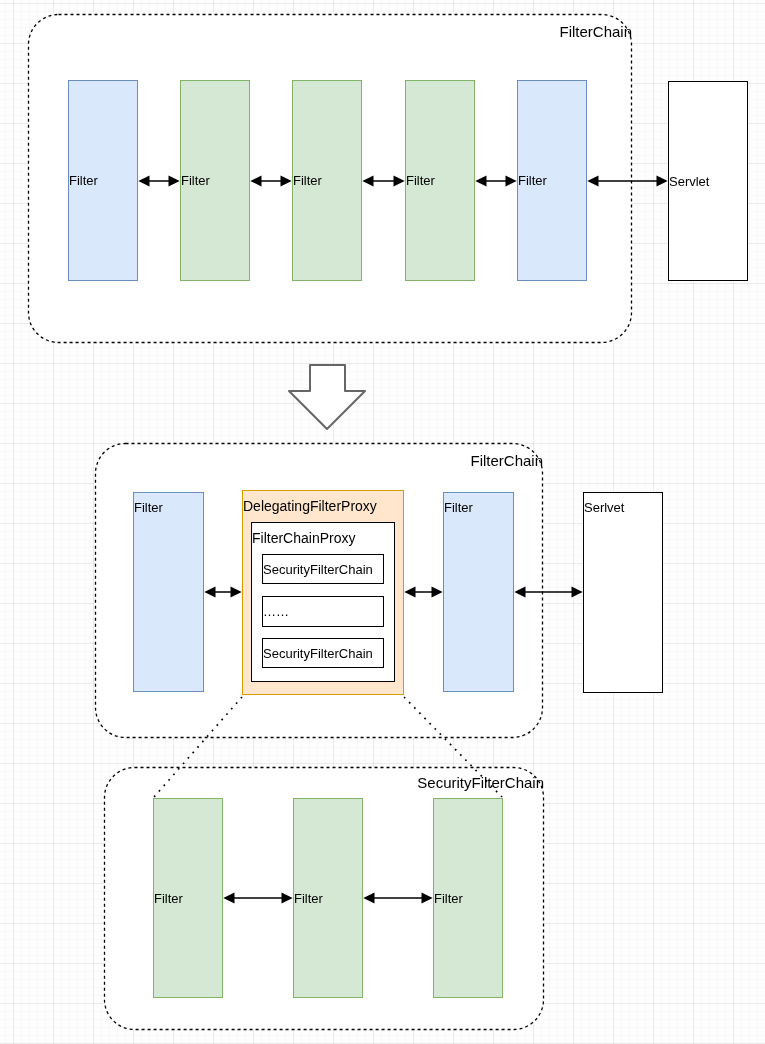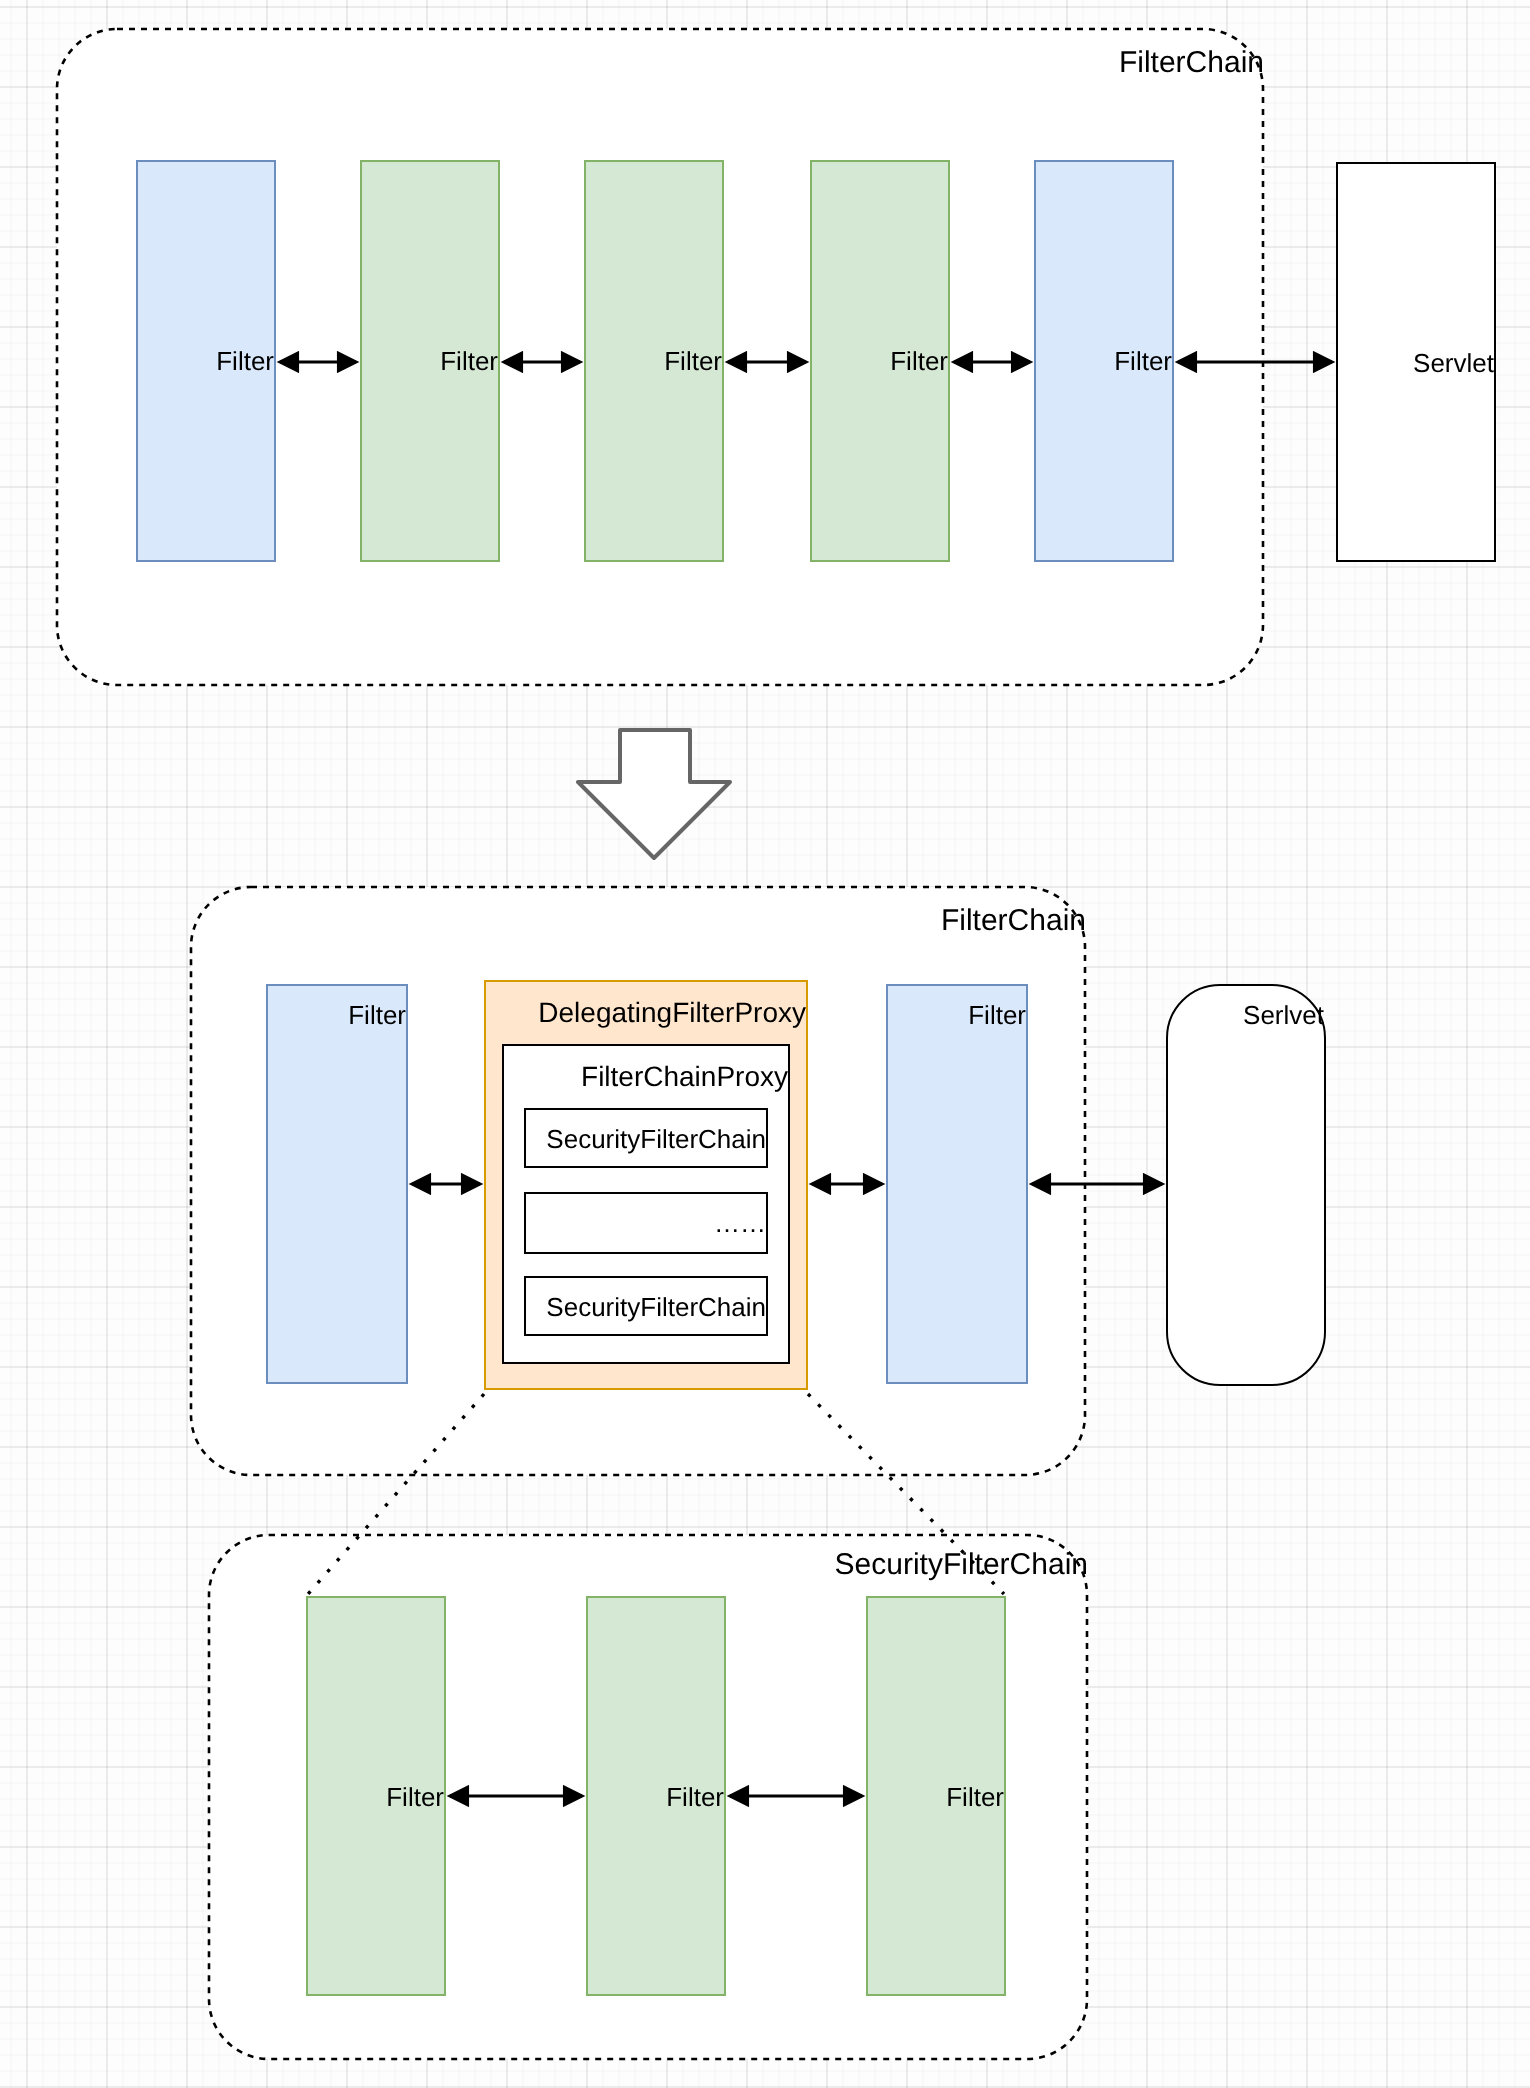--- a/index.html
+++ b/index.html
@@ -32,21 +32,21 @@
   }
   .ctitle{
     font-size:15px;
     text-align:right;
   }
   .fbox{
     position:absolute;
     box-sizing:border-box;
     display:flex;
     align-items:center;
-    justify-content:flex-end;
+    justify-content:flex-start;
     font-size:13px;
     color:#000;
   }
   .fbox.vtop{
     align-items:flex-start;
     padding-top:7px;
   }
   .blue{ background:#dae8fc; border:1px solid #6c8ebf; }
   .green{ background:#d5e8d4; border:1px solid #82b366; }
   .orange{ background:#ffe6cc; border:1px solid #d79b00; }
@@ -132,21 +132,21 @@
     <span>……</span>
   </div>
   <div class="fbox plain" style="left:262px; top:638px; width:122px; height:30px;">
     <span>SecurityFilterChain</span>
   </div>
 
   <div class="fbox blue vtop" style="left:443px; top:492px; width:71px; height:200px;">
     <span>Filter</span>
   </div>
 
-  <div class="fbox plain vtop" style="left:583px; top:492px; width:80px; height:201px;border-radius:27px;">
+  <div class="fbox plain vtop" style="left:583px; top:492px; width:80px; height:201px;">
     <span>Serlvet</span>
   </div>
 
   <div class="lbl ctitle" style="left:104px; top:774px; width:440px;">SecurityFilterChain</div>
 
   <div class="fbox green" style="left:153px; top:798px; width:70px; height:200px;">
     <span>Filter</span>
   </div>
   <div class="fbox green" style="left:293px; top:798px; width:70px; height:200px;">
     <span>Filter</span>

